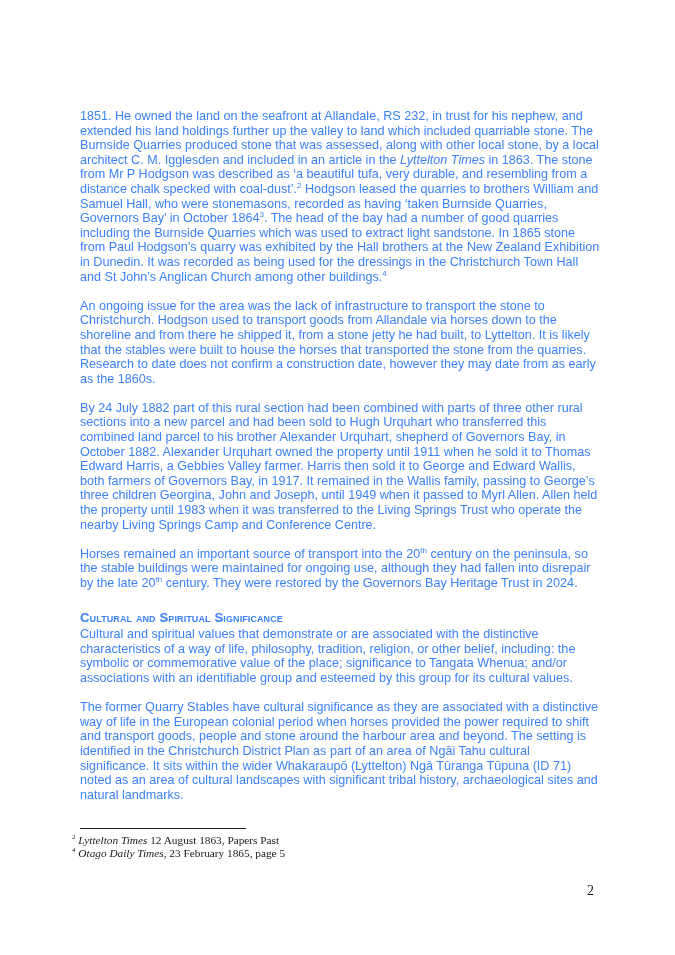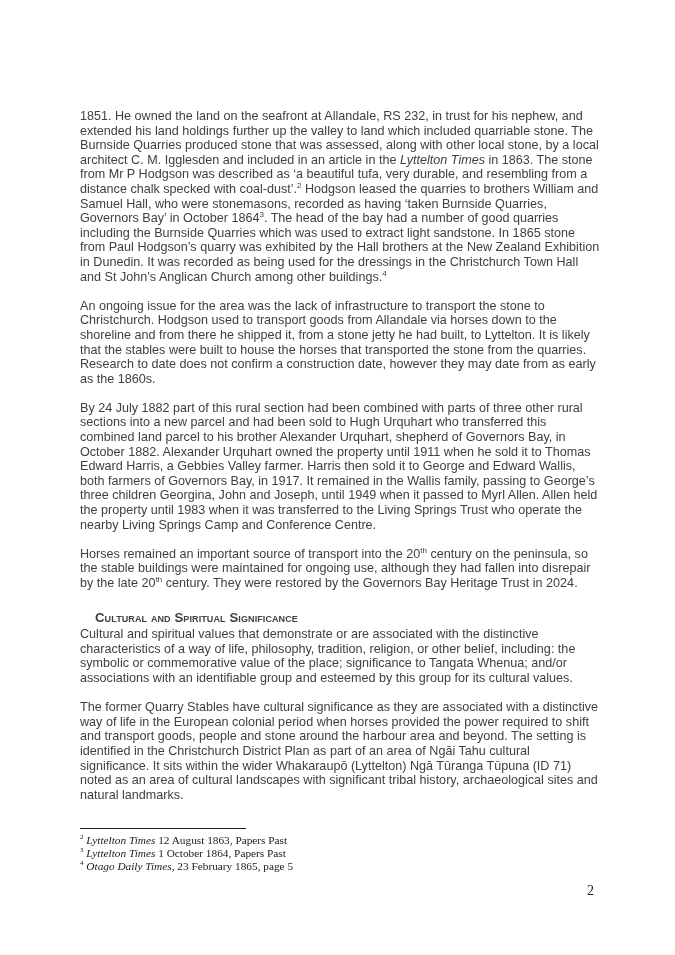--- a/index.html
+++ b/index.html
@@ -1,32 +1,32 @@
 <!DOCTYPE html>
 <html><head>
   <meta charset="utf-8">
   <style>
     html, body { margin: 0; padding: 0; background: #ffffff; }
     body { width: 675px; height: 955px; position: relative; overflow: hidden; }
     .page {
       position: absolute; left: 80px; top: 109px; width: 522px;
       font-family: "Liberation Sans", sans-serif;
-      font-size: 12.6px; line-height: 14.6px; color: #404040;
+      font-size: 12.6px; line-height: 14.6px; color: #3b82f6;
     }
     .page p { margin: 0 0 14.6px 0; }
     .page sup { font-size: 8px; line-height: 0; vertical-align: super; }
     .heading {
-      margin: 20px 0 2px 15px;
+      margin: 20px 0 2px 0;
       font-weight: bold; font-size: 13.2px; font-variant: small-caps;
       letter-spacing: 0.1px;
     }
     .criteria { }
     .fn-rule { position: absolute; left: 80px; top: 828px; width: 166px; height: 0; border-top: 1px solid #222; }
     .footnotes {
-      position: absolute; left: 80px; top: 834px;
+      position: absolute; left: 72px; top: 834px;
       font-family: "Liberation Serif", serif; font-size: 11.3px; line-height: 12.8px; color: #1a1a1a;
     }
     .footnotes sup { font-size: 7px; vertical-align: super; line-height: 0; }
     .page-number {
       position: absolute; left: 587px; top: 883px;
       font-family: "Liberation Serif", serif; font-size: 14px; color: #1a1a1a;
     }
   </style>
 </head>
 <body>
@@ -41,17 +41,16 @@
     <span>Horses remained an important source of transport into the 20</span><sup>th</sup><span> century on the peninsula, so the stable buildings were maintained for ongoing use, although they had fallen into disrepair by the late 20</span><sup>th</sup><span> century. They were restored by the Governors Bay Heritage Trust in 2024.</span>
   </p>
   <div class="heading">Cultural and Spiritual Significance</div>
   <p class="criteria">Cultural and spiritual values that demonstrate or are associated with the distinctive characteristics of a way of life, philosophy, tradition, religion, or other belief, including: the symbolic or commemorative value of the place; significance to Tangata Whenua; and/or associations with an identifiable group and esteemed by this group for its cultural values.</p>
   <p>The former Quarry Stables have cultural significance as they are associated with a distinctive way of life in the European colonial period when horses provided the power required to shift and transport goods, people and stone around the harbour area and beyond. The setting is identified in the Christchurch District Plan as part of an area of Ngāi Tahu cultural significance. It sits within the wider Whakaraupō (Lyttelton) Ngā Tūranga Tūpuna (ID 71) noted as an area of cultural landscapes with significant tribal history, archaeological sites and natural landmarks.</p>
 </div>
 
 <div class="fn-rule"></div>
 <div class="footnotes">
   <div><sup>2</sup> <em>Lyttelton Times</em><span> 12 August 1863, Papers Past</span></div>
-  <div><sup>3</sup> <em>Lyttelton Times</em><span> 1 October 1864, Papers Past</span></div>
   <div><sup>4</sup> <em>Otago Daily Times</em><span>, 23 February 1865, page 5</span></div>
 </div>
 
 <div class="page-number">2</div>
 
 </body></html>

